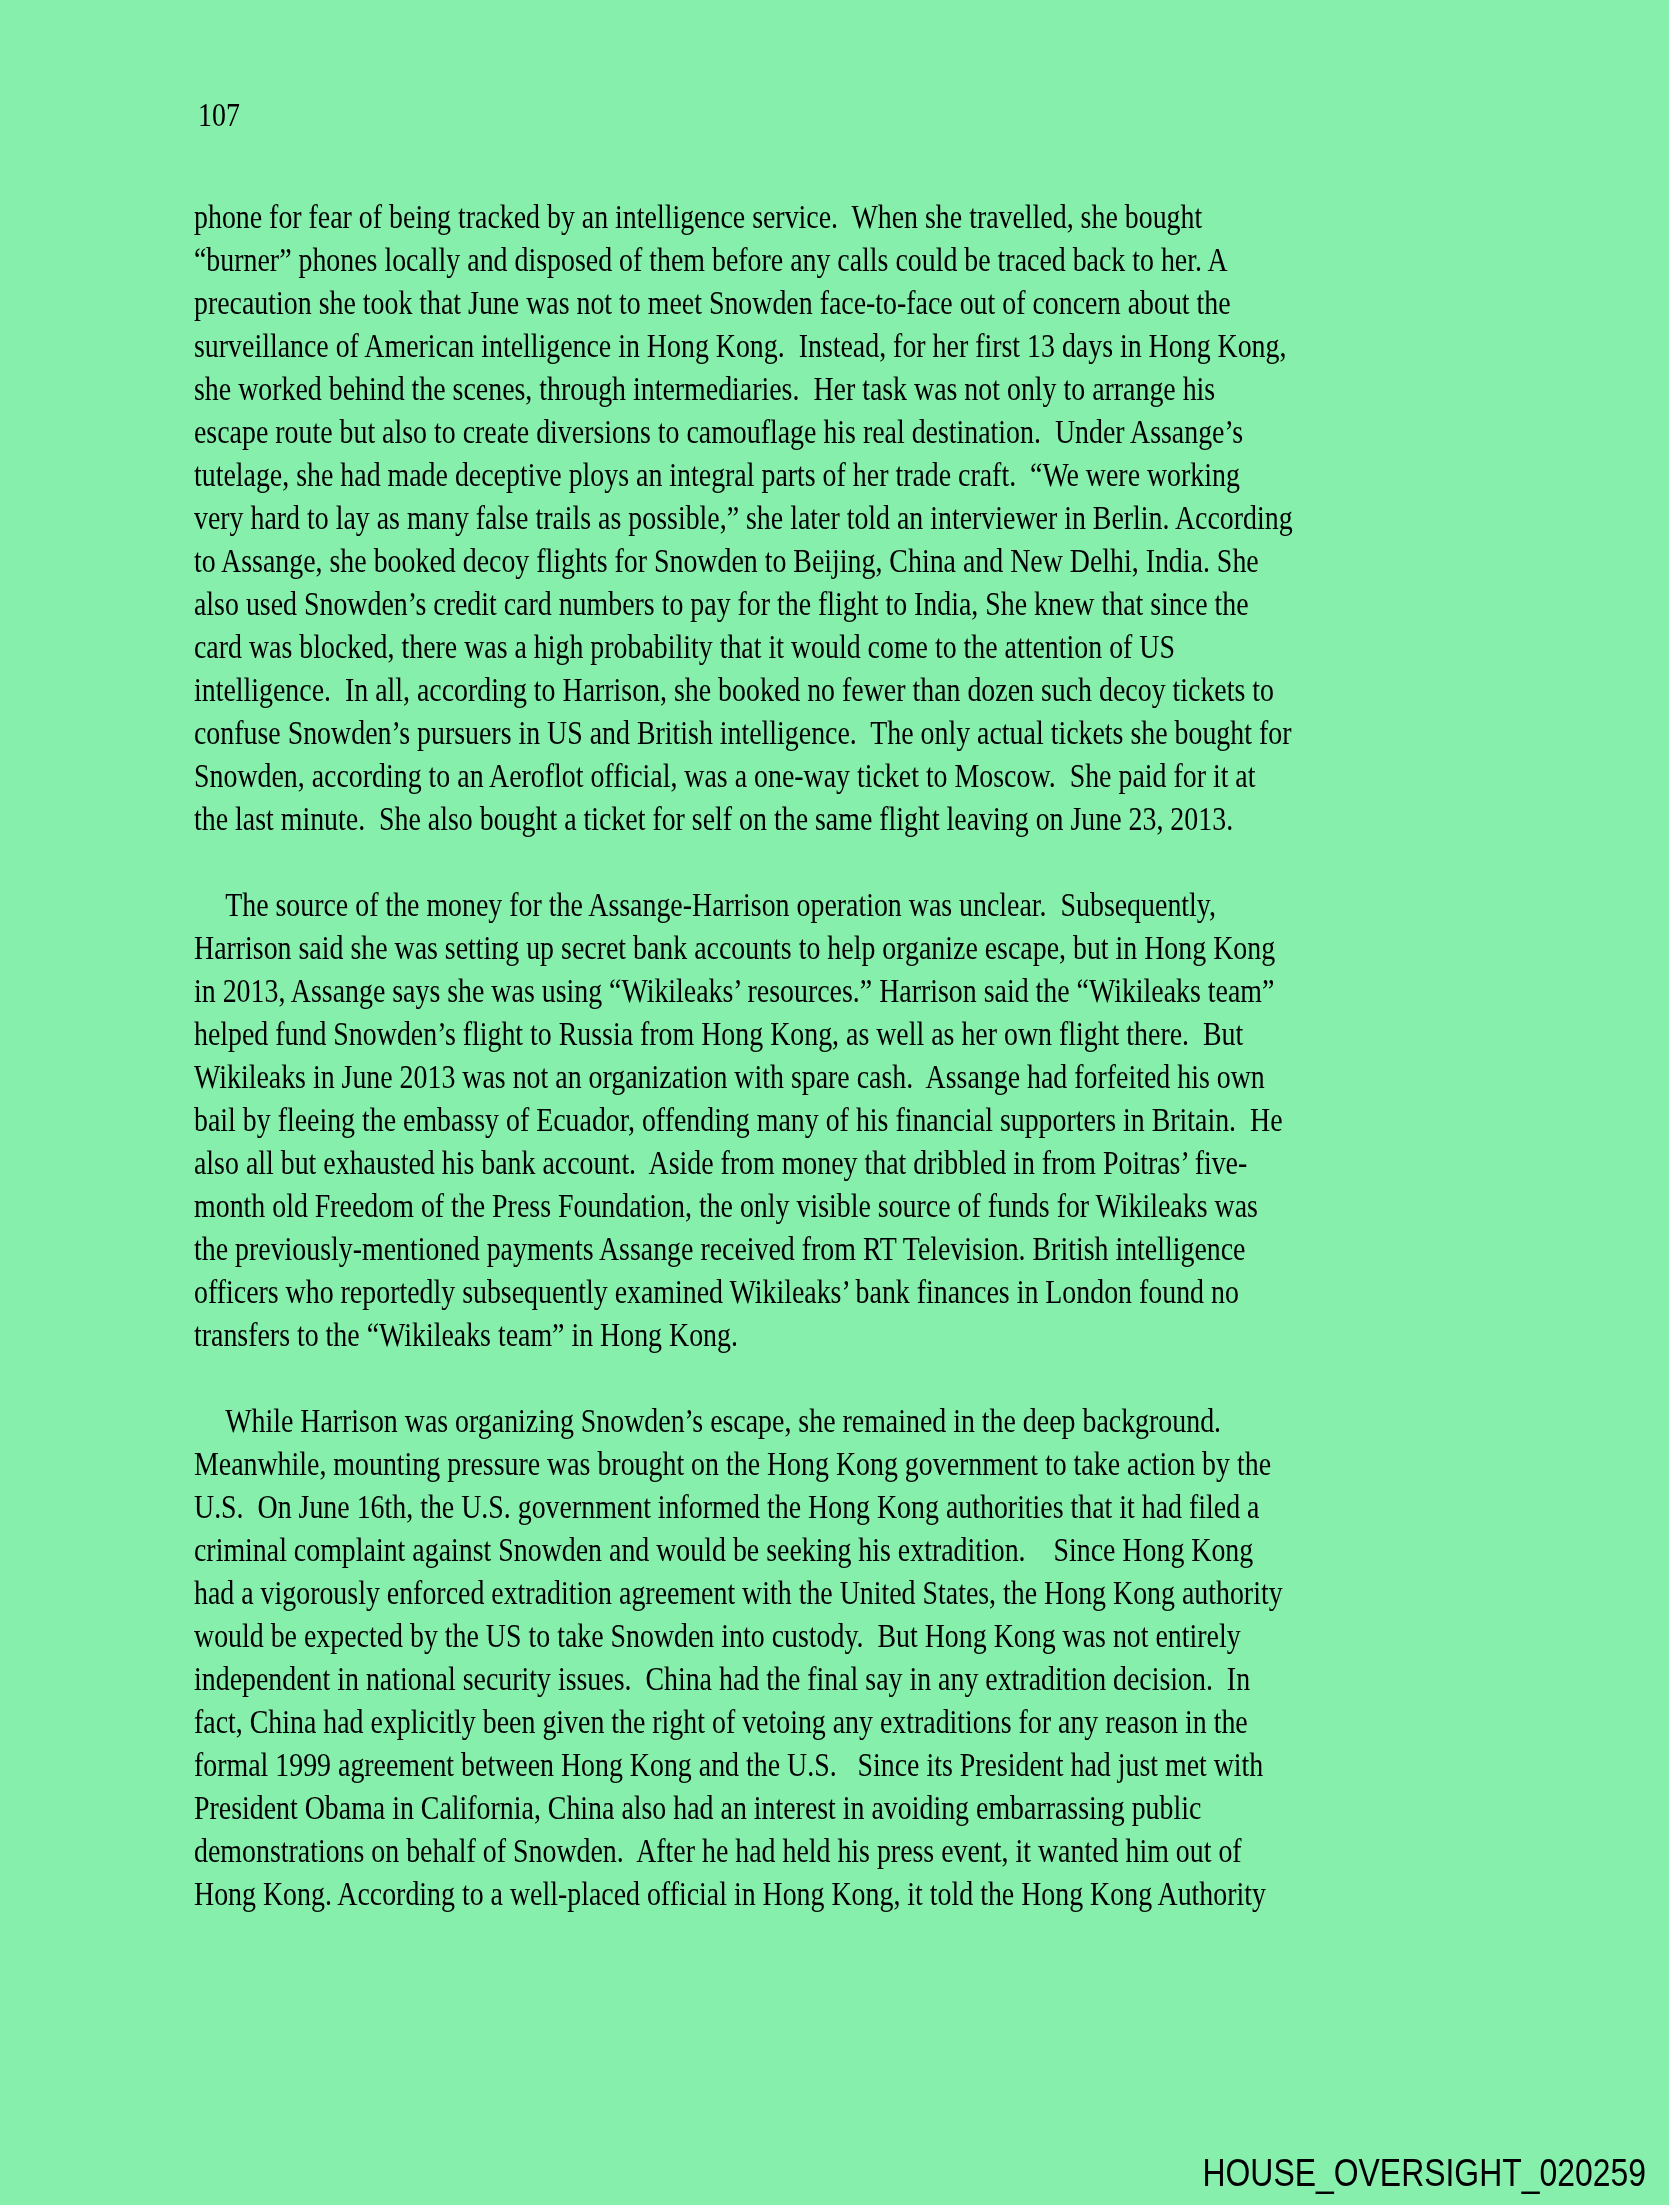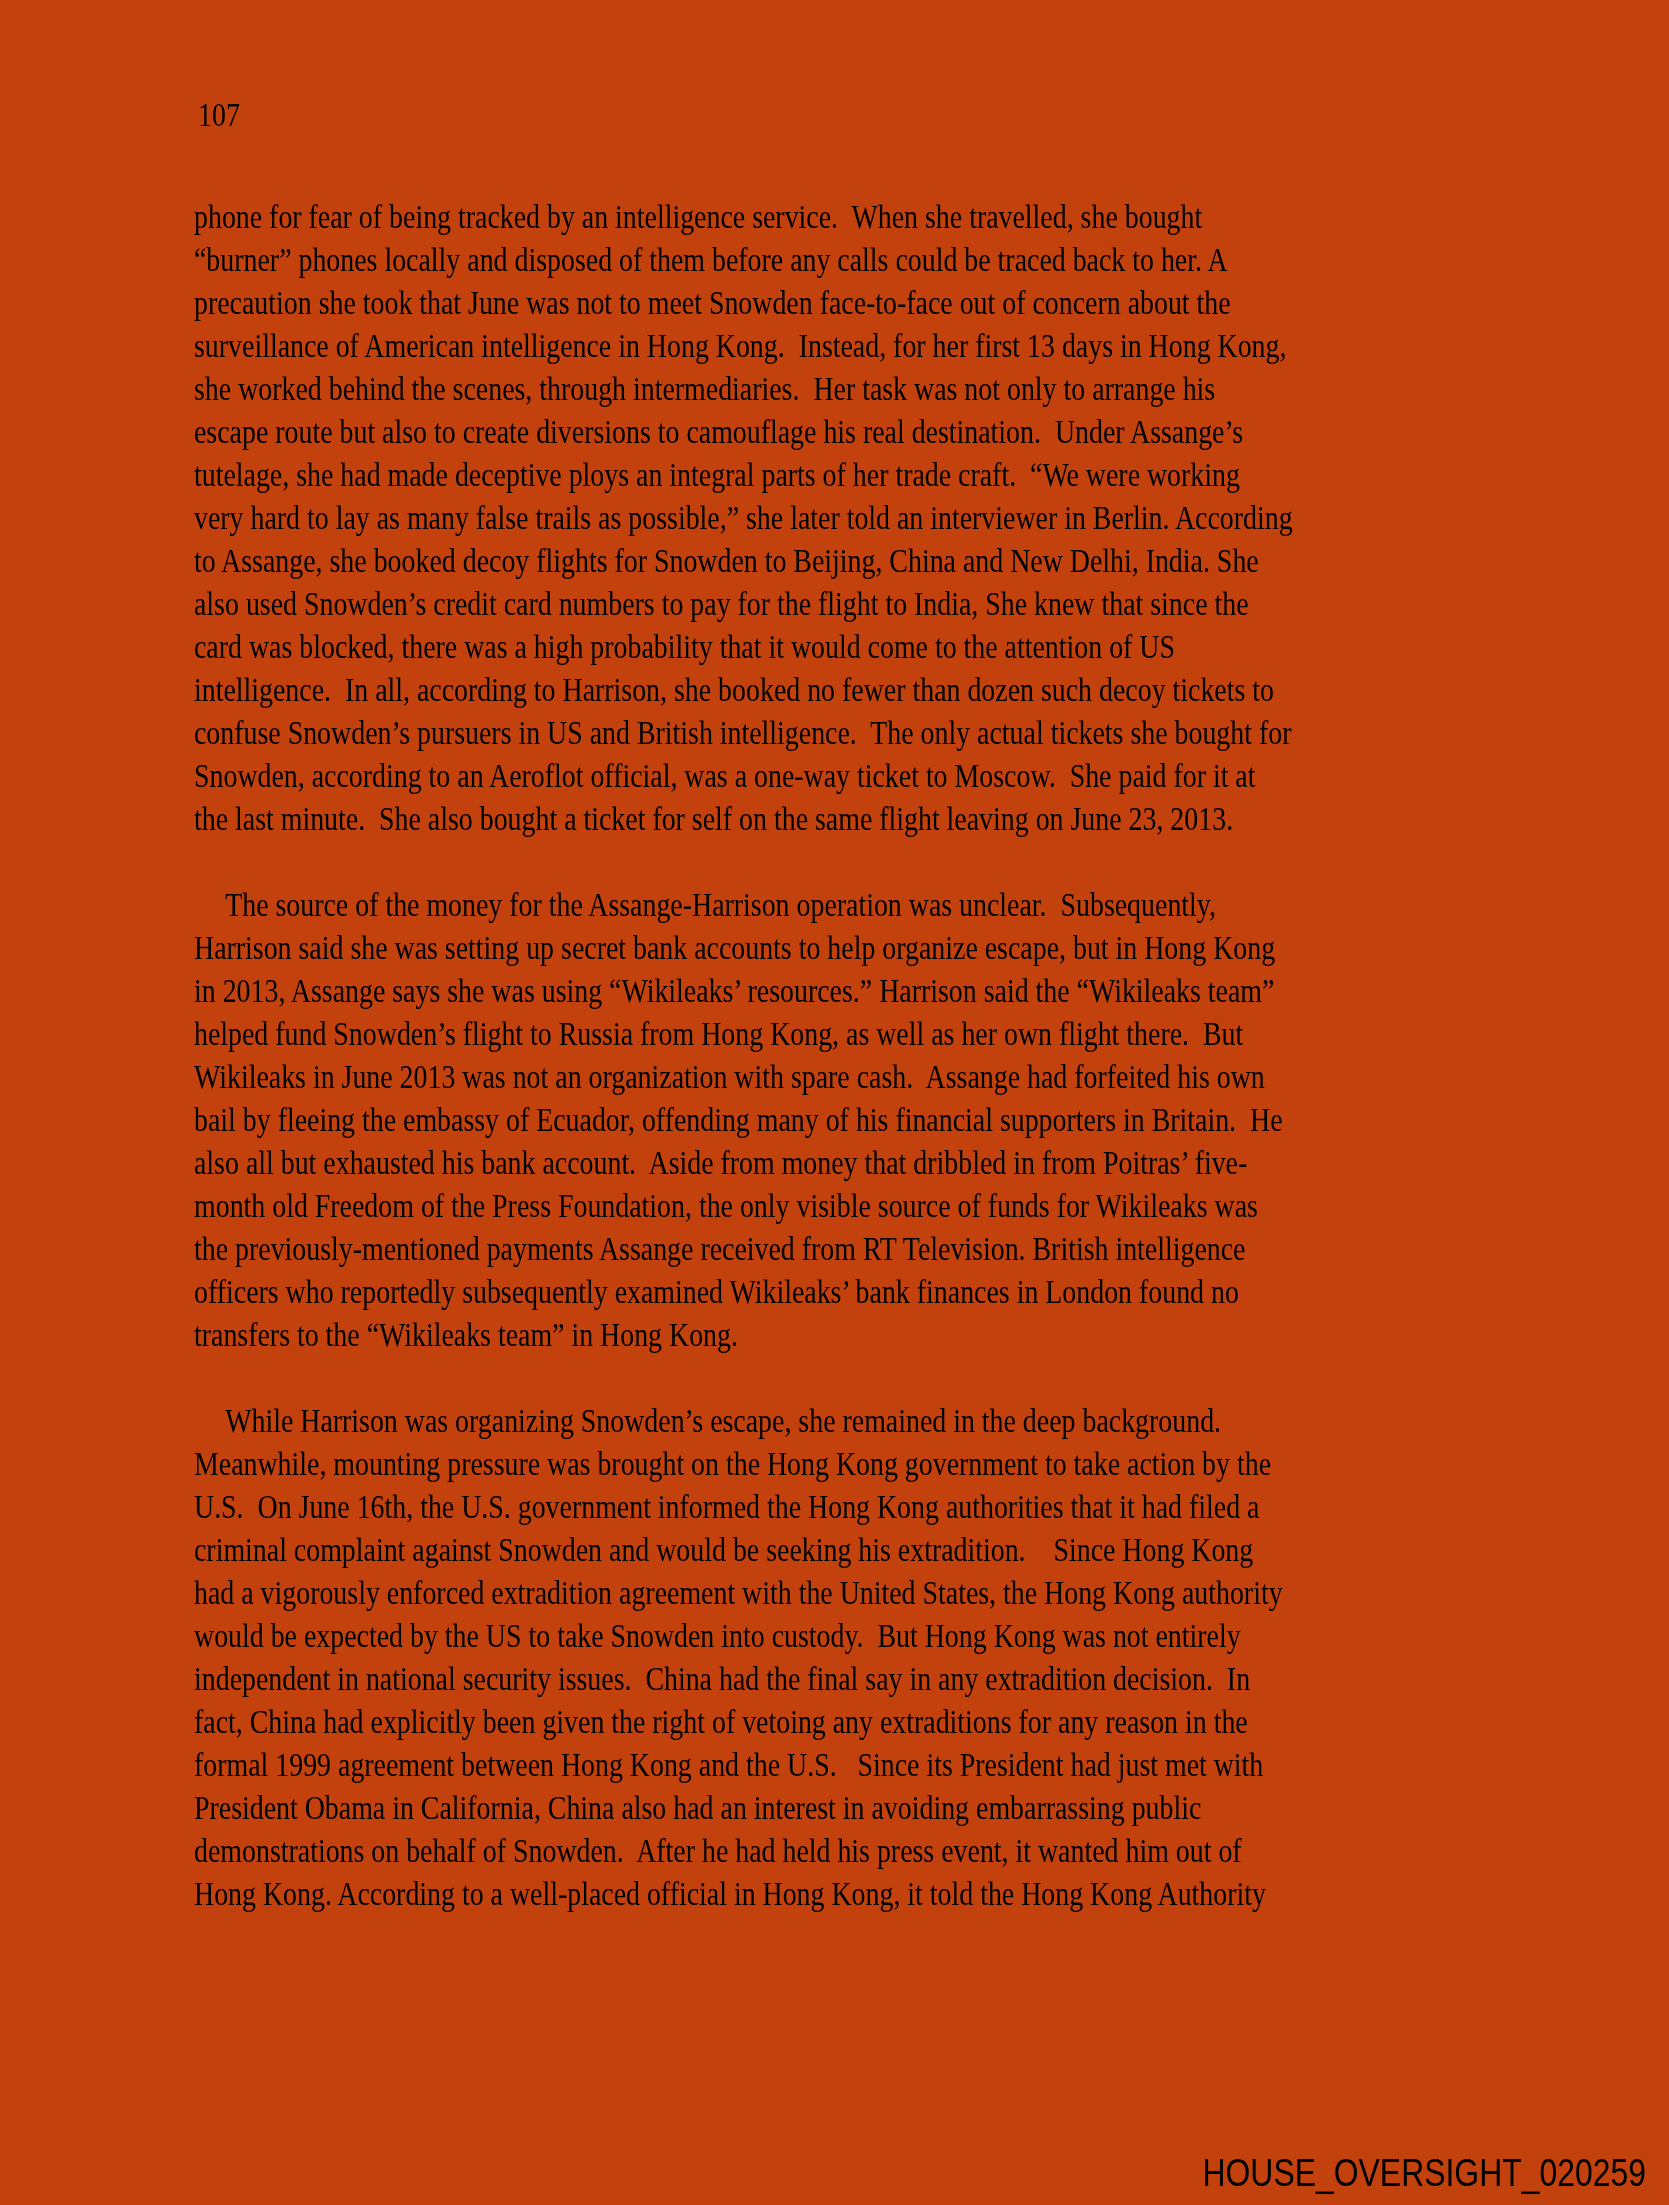--- a/index.html
+++ b/index.html
@@ -4,21 +4,21 @@
 <style>
   html, body {
     margin: 0;
     padding: 0;
     background: #ffffff;
   }
   .page {
     position: relative;
     width: 1669px;
     height: 2205px;
-    background: #c2410c;
+    background: #86efac;
     overflow: hidden;
     font-family: "Liberation Serif", serif;
     color: #000000;
   }
   .page-number {
     position: absolute;
     left: 198px;
     top: 98px;
     font-family: "Liberation Serif", serif;
     font-size: 34px;

